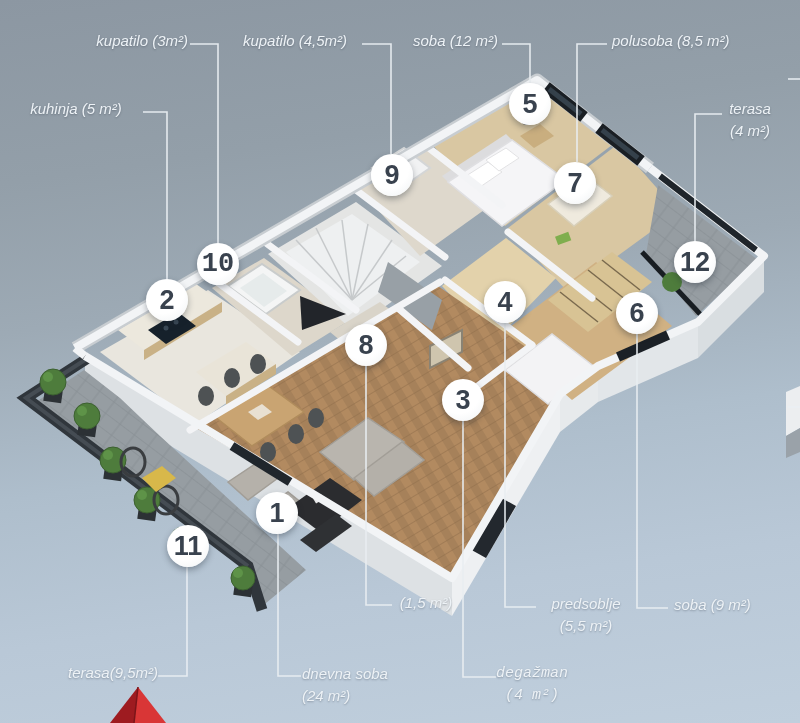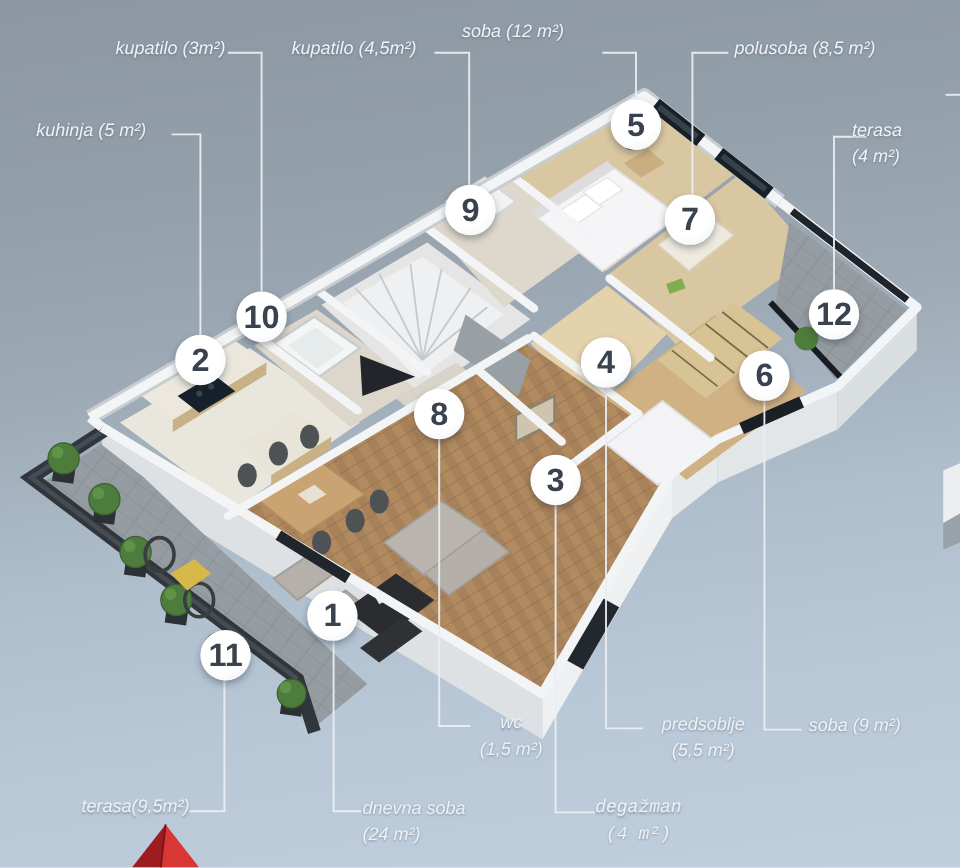--- a/index.html
+++ b/index.html
@@ -241,35 +241,34 @@
   </g>
 </svg>
 
 <div class="layer">
       <div class="plan-label" style="left: 28px; top: 30px; width: 160px; text-align: right;">
         <span class="lbl-line">kupatilo (3m²)</span>
       </div>
       <div class="plan-label" style="left: 230px; top: 30px; width: 130px; text-align: center;">
         <span class="lbl-line">kupatilo (4,5m²)</span>
       </div>
-      <div class="plan-label" style="left: 385px; top: 16px; width: 113px; text-align: left;">
+      <div class="plan-label" style="left: 385px; top: 30px; width: 113px; text-align: right;">
         <span class="lbl-line">soba (12 m²)</span>
       </div>
       <div class="plan-label" style="left: 612px; top: 30px; width: 145px; text-align: left;">
         <span class="lbl-line">polusoba (8,5 m²)</span>
       </div>
       <div class="plan-label" style="left: 12px; top: 98px; width: 128px; text-align: center;">
         <span class="lbl-line">kuhinja (5 m²)</span>
       </div>
-      <div class="plan-label" style="left: 710px; top: 98px; width: 80px; text-align: left;">
+      <div class="plan-label" style="left: 710px; top: 98px; width: 80px; text-align: center;">
         <span class="lbl-line">terasa</span>
         <span class="lbl-line">(4 m²)</span>
       </div>
       <div class="plan-label" style="left: 386px; top: 592px; width: 80px; text-align: center;">
-        <span class="lbl-line">wc</span>
         <span class="lbl-line">(1,5 m²)</span>
       </div>
       <div class="plan-label" style="left: 536px; top: 593px; width: 100px; text-align: center;">
         <span class="lbl-line">predsoblje</span>
         <span class="lbl-line">(5,5 m²)</span>
       </div>
       <div class="plan-label" style="left: 674px; top: 594px; width: 112px; text-align: left;">
         <span class="lbl-line">soba (9 m²)</span>
       </div>
       <div class="plan-label" style="left: 302px; top: 663px; width: 122px; ">
@@ -287,18 +286,18 @@
 <div class="layer">
       <div class="marker" style="left: 256px; top: 492px;">1</div>
       <div class="marker" style="left: 146px; top: 279px;">2</div>
       <div class="marker" style="left: 442px; top: 379px;">3</div>
       <div class="marker" style="left: 484px; top: 281px;">4</div>
       <div class="marker" style="left: 509px; top: 83px;">5</div>
       <div class="marker" style="left: 616px; top: 292px;">6</div>
       <div class="marker" style="left: 554px; top: 162px;">7</div>
       <div class="marker" style="left: 345px; top: 324px;">8</div>
       <div class="marker" style="left: 371px; top: 154px;">9</div>
-      <div class="marker" style="left: 197px; top: 243px;">10</div>
+      <div class="marker" style="left: 197px; top: 243px; font-family: Liberation Mono, monospace;">10</div>
       <div class="marker" style="left: 167px; top: 525px;">11</div>
       <div class="marker" style="left: 674px; top: 241px; text-align: center;">12</div>
     </div>
 
 </div>
 
 </body></html>

